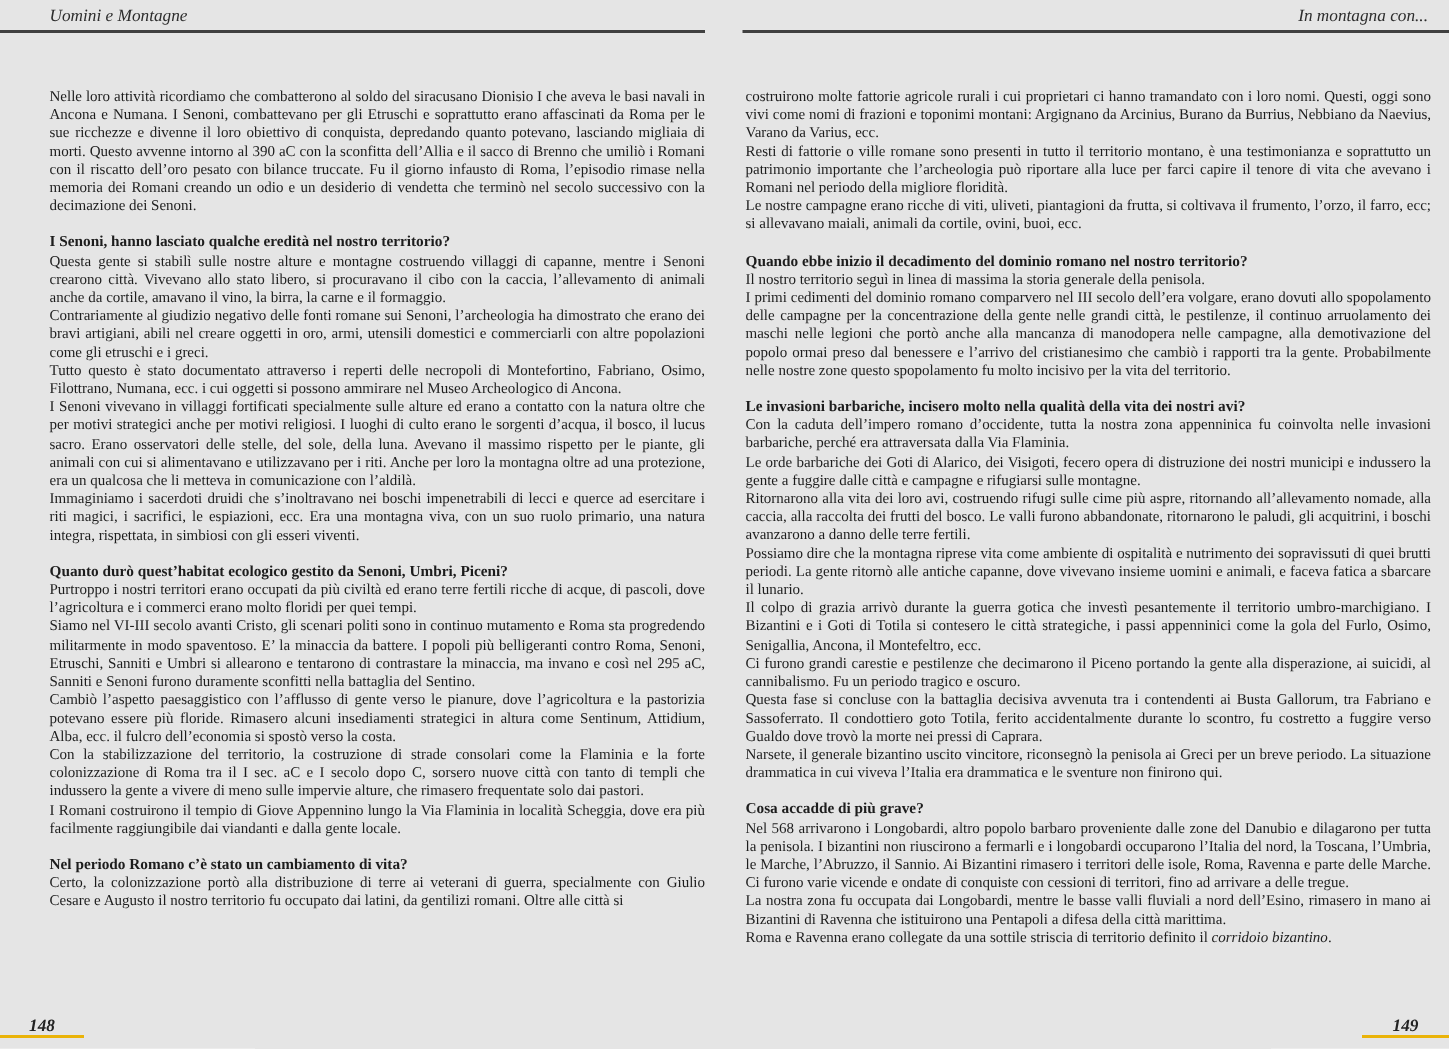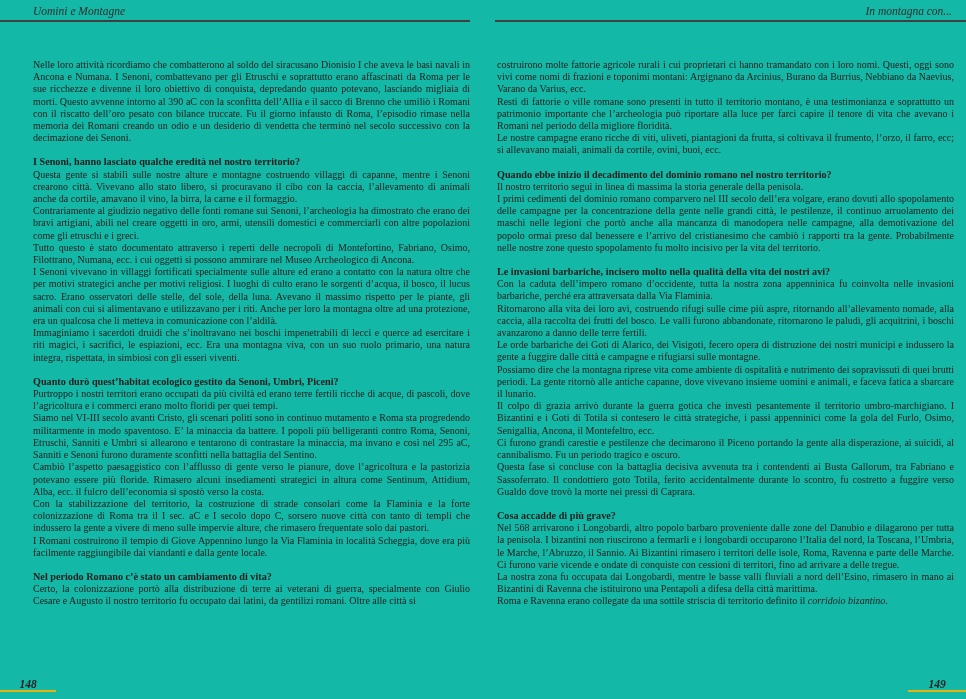--- a/index.html
+++ b/index.html
@@ -2,21 +2,21 @@
 <html lang="it"><head>
 <meta charset="utf-8">
 <style>
   html, body { margin:0; padding:0; }
   body {
     width:966px; height:699px; overflow:hidden;
     background:#ffffff;
   }
   .spread {
     position:relative; width:966px; height:699px;
-    background:#14b8a6;
+    background:#e5e5e5;
     font-family:"Liberation Serif", serif;
     color:#1d1d1d;
   }
   .page { position:absolute; top:0; height:699px; }
   .page-left  { left:0;   width:483px; }
   .page-right { left:483px; width:483px; }
 
   .rh {
     position:absolute; top:5px;
     font-style:italic; font-size:11.5px; color:#2d2d2d;
@@ -85,26 +85,27 @@
     <div class="rule"></div>
     <div class="content">
       <p class="para">costruirono molte fattorie agricole rurali i cui proprietari ci hanno tramandato con i loro nomi. Questi, oggi sono vivi come nomi di frazioni e toponimi montani: Argignano da Arcinius, Burano da Burrius, Nebbiano da Naevius, Varano da Varius, ecc.</p>
       <p class="para">Resti di fattorie o ville romane sono presenti in tutto il territorio montano, è una testimonianza e soprattutto un patrimonio importante che l’archeologia può riportare alla luce per farci capire il tenore di vita che avevano i Romani nel periodo della migliore floridità.</p>
       <p class="para">Le nostre campagne erano ricche di viti, uliveti, piantagioni da frutta, si coltivava il frumento, l’orzo, il farro, ecc; si allevavano maiali, animali da cortile, ovini, buoi, ecc.</p>
       <h3 class="q">Quando ebbe inizio il decadimento del dominio romano nel nostro territorio?</h3>
       <p class="para">Il nostro territorio seguì in linea di massima la storia generale della penisola.</p>
       <p class="para">I primi cedimenti del dominio romano comparvero nel III secolo dell’era volgare, erano dovuti allo spopolamento delle campagne per la concentrazione della gente nelle grandi città, le pestilenze, il continuo arruolamento dei maschi nelle legioni che portò anche alla mancanza di manodopera nelle campagne, alla demotivazione del popolo ormai preso dal benessere e l’arrivo del cristianesimo che cambiò i rapporti tra la gente. Probabilmente nelle nostre zone questo spopolamento fu molto incisivo per la vita del territorio.</p>
       <h3 class="q">Le invasioni barbariche, incisero molto nella qualità della vita dei nostri avi?</h3>
       <p class="para">Con la caduta dell’impero romano d’occidente, tutta la nostra zona appenninica fu coinvolta nelle invasioni barbariche, perché era attraversata dalla Via Flaminia.</p>
+      <p class="para">Le orde barbariche dei Goti di Alarico, dei Visigoti, fecero opera di distruzione dei nostri municipi e indussero la gente a fuggire dalle città e campagne e rifugiarsi sulle montagne.</p>
       <p class="para">Ritornarono alla vita dei loro avi, costruendo rifugi sulle cime più aspre, ritornando all’allevamento nomade, alla caccia, alla raccolta dei frutti del bosco. Le valli furono abbandonate, ritornarono le paludi, gli acquitrini, i boschi avanzarono a danno delle terre fertili.</p>
-      <p class="para">Le orde barbariche dei Goti di Alarico, dei Visigoti, fecero opera di distruzione dei nostri municipi e indussero la gente a fuggire dalle città e campagne e rifugiarsi sulle montagne.</p>
       <p class="para">Possiamo dire che la montagna riprese vita come ambiente di ospitalità e nutrimento dei sopravissuti di quei brutti periodi. La gente ritornò alle antiche capanne, dove vivevano insieme uomini e animali, e faceva fatica a sbarcare il lunario.</p>
       <p class="para">Il colpo di grazia arrivò durante la guerra gotica che investì pesantemente il territorio umbro-marchigiano. I Bizantini e i Goti di Totila si contesero le città strategiche, i passi appenninici come la gola del Furlo, Osimo, Senigallia, Ancona, il Montefeltro, ecc.</p>
       <p class="para">Ci furono grandi carestie e pestilenze che decimarono il Piceno portando la gente alla disperazione, ai suicidi, al cannibalismo. Fu un periodo tragico e oscuro.</p>
       <p class="para">Questa fase si concluse con la battaglia decisiva avvenuta tra i contendenti ai Busta Gallorum, tra Fabriano e Sassoferrato. Il condottiero goto Totila, ferito accidentalmente durante lo scontro, fu costretto a fuggire verso Gualdo dove trovò la morte nei pressi di Caprara.</p>
+      <p class="para">Narsete, il generale bizantino uscito vincitore, riconsegnò la penisola ai Greci per un breve periodo. La situazione drammatica in cui viveva l’Italia era drammatica e le sventure non finirono qui.</p>
       <h3 class="q">Cosa accadde di più grave?</h3>
       <p class="para">Nel 568 arrivarono i Longobardi, altro popolo barbaro proveniente dalle zone del Danubio e dilagarono per tutta la penisola. I bizantini non riuscirono a fermarli e i longobardi occuparono l’Italia del nord, la Toscana, l’Umbria, le Marche, l’Abruzzo, il Sannio. Ai Bizantini rimasero i territori delle isole, Roma, Ravenna e parte delle Marche. Ci furono varie vicende e ondate di conquiste con cessioni di territori, fino ad arrivare a delle tregue.</p>
       <p class="para">La nostra zona fu occupata dai Longobardi, mentre le basse valli fluviali a nord dell’Esino, rimasero in mano ai Bizantini di Ravenna che istituirono una Pentapoli a difesa della città marittima.</p>
       <p class="para"><span>Roma e Ravenna erano collegate da una sottile striscia di territorio definito il </span><span class="italic-term">corridoio bizantino</span><span>.</span></p>
     </div>
     <div class="footer">149</div>
   </div>
 
 </div>
 

